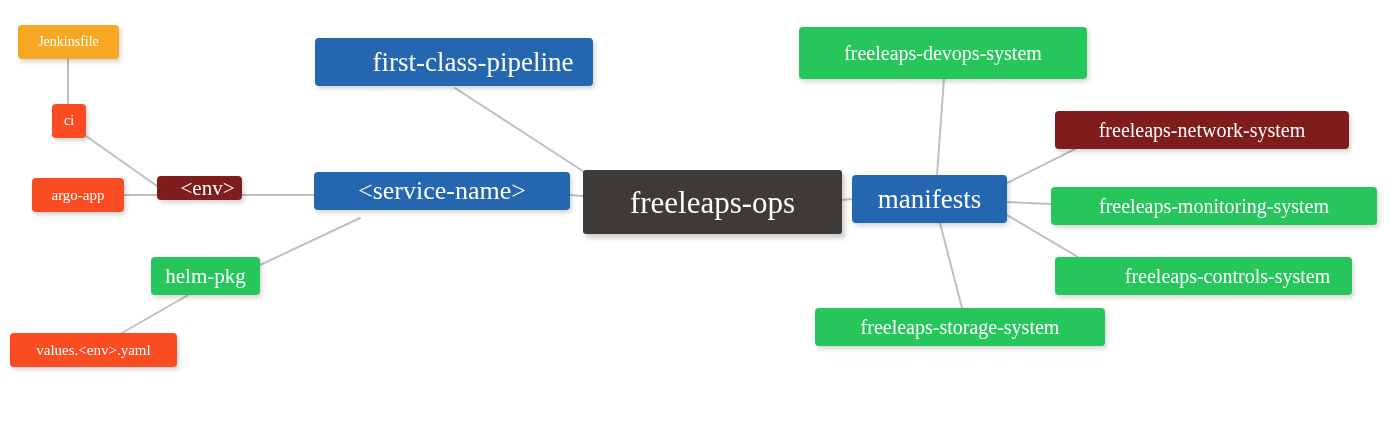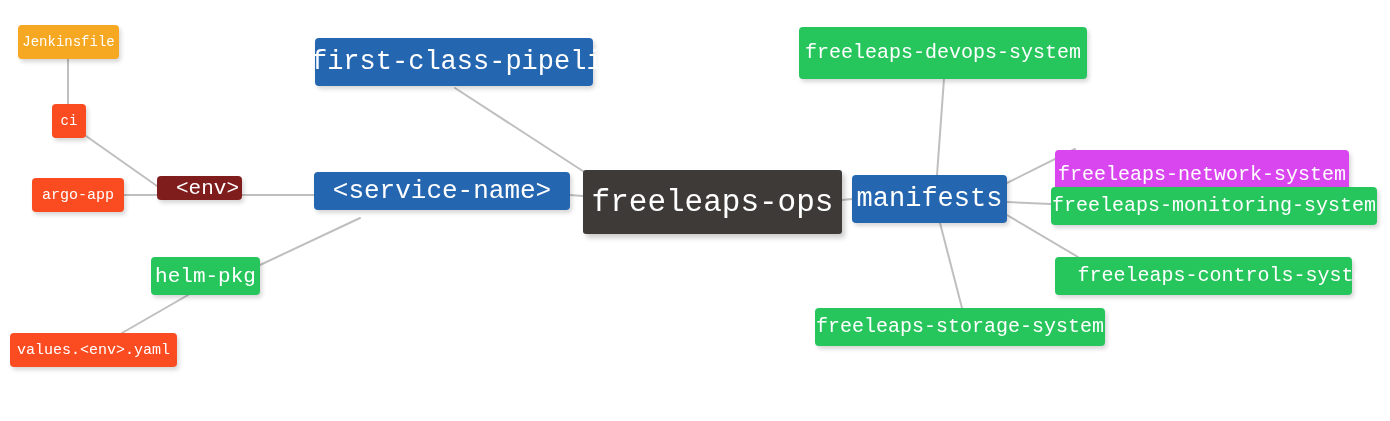--- a/index.html
+++ b/index.html
@@ -6,21 +6,21 @@
     margin: 0;
     padding: 0;
     background: #ffffff;
   }
   #canvas {
     position: relative;
     width: 1390px;
     height: 421px;
     background: #ffffff;
     overflow: hidden;
-    font-family: Liberation Mono, monospace;
+    font-family: Liberation Serif, serif;
   }
   #edges {
     position: absolute;
     left: 0;
     top: 0;
     width: 1390px;
     height: 421px;
     pointer-events: none;
   }
   .node {
@@ -92,21 +92,21 @@
       </div>
       <div class="node root" style="left: 583px; top: 170px; width: 259px; height: 64px; background: rgb(61, 58, 55); font-size: 31px;">
         <span class="node-label">freeleaps-ops</span>
       </div>
       <div class="node" style="left: 852px; top: 175px; width: 155px; height: 48px; background: rgb(37, 102, 176); font-size: 27px;">
         <span class="node-label">manifests</span>
       </div>
       <div class="node" style="left: 799px; top: 27px; width: 288px; height: 52px; background: rgb(38, 198, 92); font-size: 20px;">
         <span class="node-label">freeleaps-devops-system</span>
       </div>
-      <div class="node" style="left: 1055px; top: 111px; width: 294px; height: 49px; background: #d946ef; font-size: 20px; margin-top: 39px;">
+      <div class="node" style="left: 1055px; top: 111px; width: 294px; height: 38px; background: #7f1d1d; font-size: 20px;">
         <span class="node-label">freeleaps-network-system</span>
       </div>
       <div class="node" style="left: 1051px; top: 187px; width: 326px; height: 38px; background: rgb(38, 198, 92); font-size: 20px; align-items: center;">
         <span class="node-label">freeleaps-monitoring-system</span>
       </div>
       <div class="node" style="left: 1055px; top: 257px; width: 297px; height: 38px; background: rgb(38, 198, 92); font-size: 20px; padding-left: 48px;">
         <span class="node-label">freeleaps-controls-system</span>
       </div>
       <div class="node" style="left: 815px; top: 308px; width: 290px; height: 38px; background: rgb(38, 198, 92); font-size: 20px;">
         <span class="node-label">freeleaps-storage-system</span>

